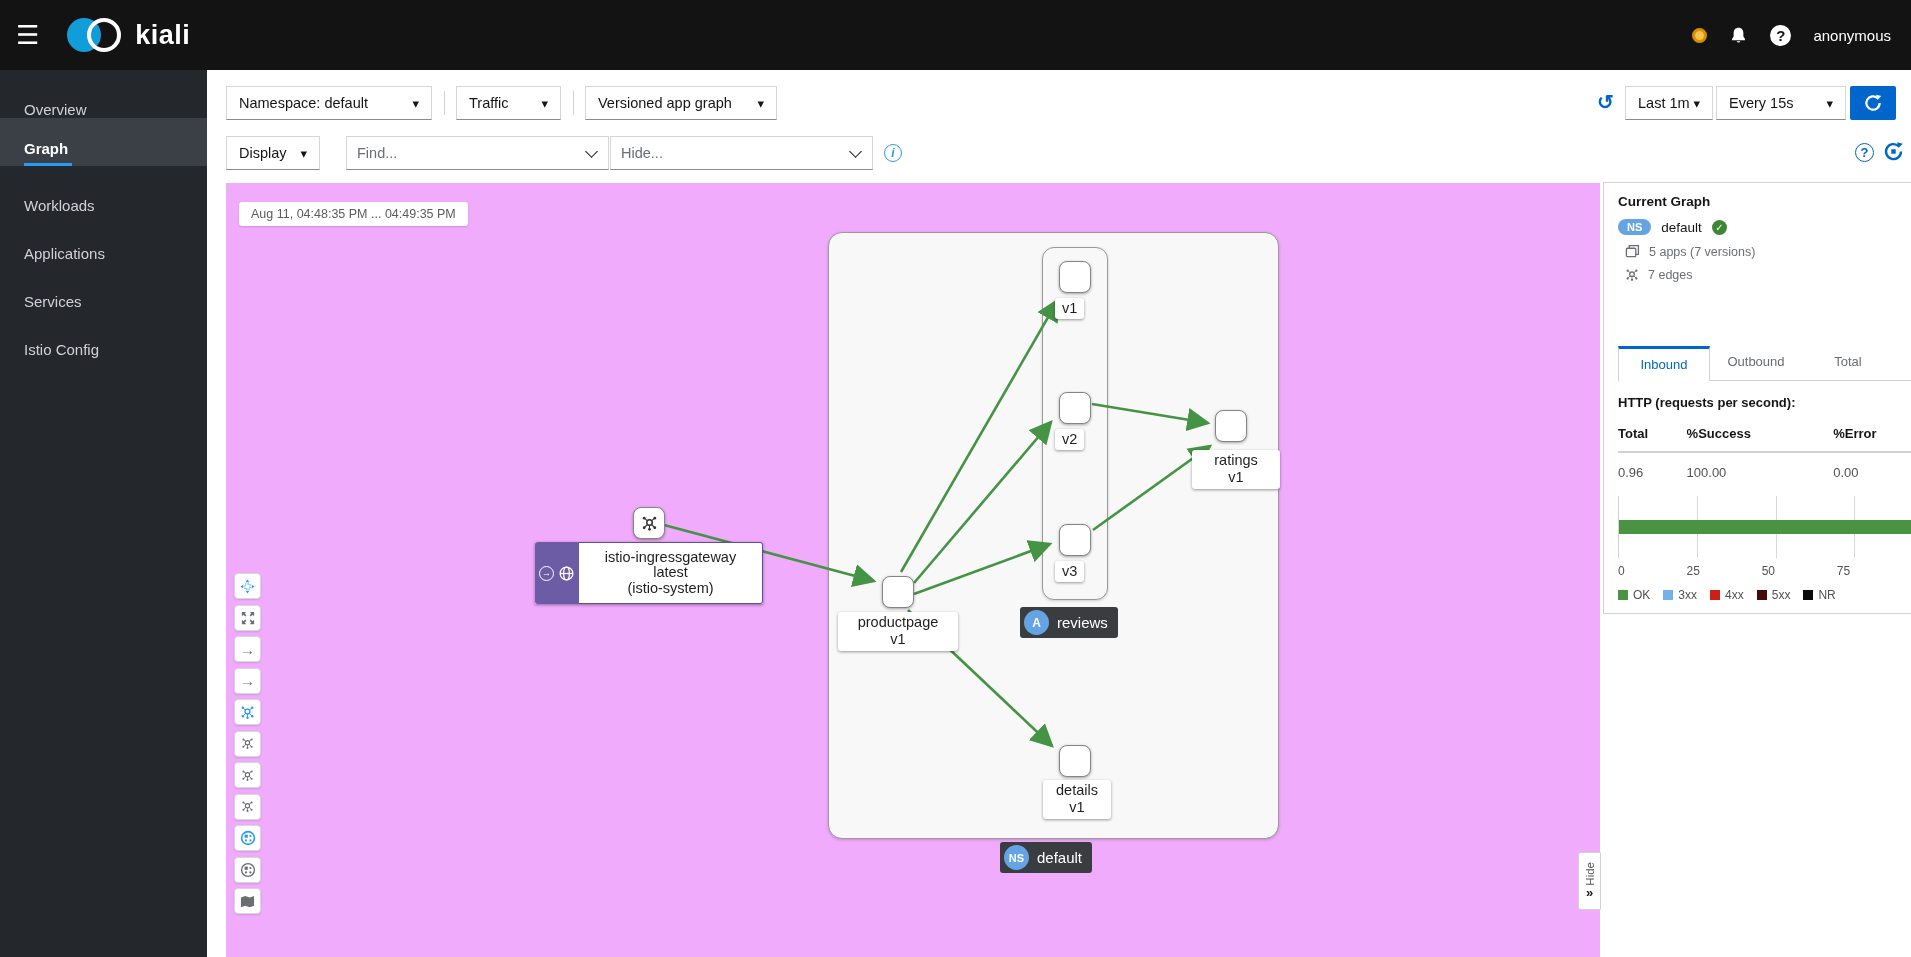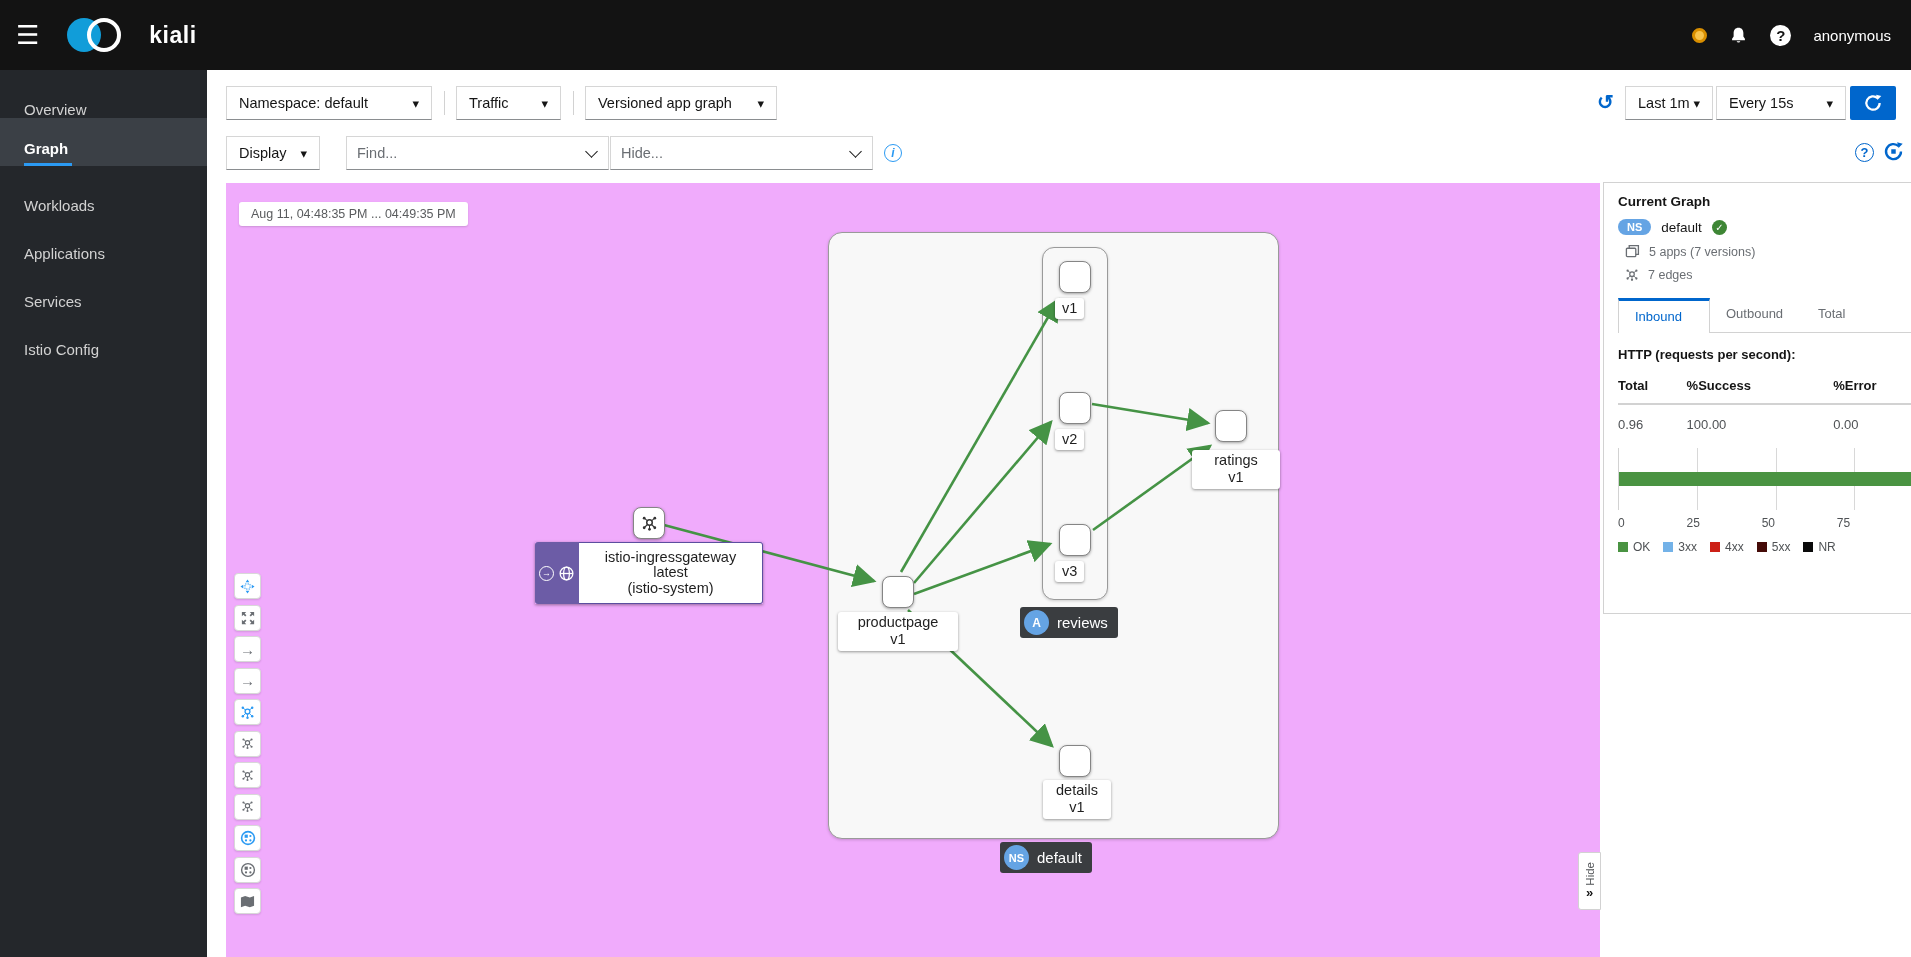--- a/index.html
+++ b/index.html
@@ -7,21 +7,21 @@
   body { font-family:"Liberation Sans", sans-serif; }
   .app { position:relative; width:1911px; height:957px; background:#fff; overflow:hidden; }
 
   
   .header { position:absolute; left:0; top:0; width:1911px; height:70px; background:#131313; display:flex; align-items:center; }
   .burger { color:#fff; font-size:26px; margin-left:16px; cursor:pointer; }
   .burger::before { content:"☰"; }
   .logo { display:flex; align-items:center; margin-left:28px; }
   .logo-c1 { width:34px; height:34px; border-radius:50%; background:#119dd9; position:relative; z-index:1; }
   .logo-c2 { width:34px; height:34px; border-radius:50%; border:4px solid #fff; background:transparent; margin-left:-14px; position:relative; z-index:2; }
-  .logo-text { color:#fff; font-size:23px; font-weight:bold; margin-left:28px; letter-spacing:.5px; }
+  .logo-text { color:#fff; font-size:27px; font-weight:bold; margin-left:14px; letter-spacing:.5px; }
   .header-right { margin-left:auto; display:flex; align-items:center; gap:22px; margin-right:20px; }
   .status-dot { width:15px; height:15px; border-radius:50%; background:#f7c34c; border:3px solid #d98f00; }
   .icon-btn { background:none; border:none; cursor:pointer; display:flex; align-items:center; }
   .help-circle { width:21px; height:21px; border-radius:50%; background:#fff; color:#131313; font-weight:bold; font-size:15px; display:flex; align-items:center; justify-content:center; }
   .help-circle::before { content:"?"; }
   .username { color:#fff; font-size:15px; }
 
   
   .sidebar { position:absolute; left:0; top:70px; width:207px; height:887px; background:#24272b; z-index:5; }
   .nav-item { height:48px; display:flex; flex-direction:column; justify-content:flex-end; padding-left:24px; color:#d2d2d2; font-size:15px; cursor:pointer; }
@@ -80,21 +80,21 @@
   .panel { position:absolute; left:1603px; top:182px; width:344px; height:432px; background:#fff; border:1px solid #d2d2d2; padding:11px 14px; }
   .panel-title { font-size:13.5px; font-weight:bold; color:#151515; }
   .ns-row { display:flex; align-items:center; gap:10px; margin-top:10px; }
   .ns-pill { background:#65a4e4; color:#fff; font-size:11px; font-weight:bold; border-radius:9px; padding:2px 9px; }
   .ns-name { font-size:13.5px; color:#151515; }
   .ok-check { width:15px; height:15px; border-radius:50%; background:#3e8635; color:#fff; font-size:10px; display:flex; align-items:center; justify-content:center; }
   .ok-check::before { content:"✓"; }
   .sum-row { display:flex; align-items:center; gap:9px; margin-top:9px; padding-left:7px; font-size:12.5px; color:#6a6e73; }
   .sum-row:first-of-type { margin-top:16px; }
   .tabs { display:flex; margin-top:16px; border-bottom:1px solid #d2d2d2; }
-  .tab { padding:8px 16px 9px; width:92px; font-size:13px; color:#6a6e73; border-bottom:1px solid #d2d2d2; margin-bottom:-1px; cursor:pointer; }
+  .tab { padding:8px 16px 9px; width:92px; text-align:center; font-size:13px; color:#6a6e73; border-bottom:1px solid #d2d2d2; margin-bottom:-1px; cursor:pointer;margin-top:48px; }
   .tab.active { color:#0066cc; border:1px solid #d2d2d2; border-top:3px solid #0066cc; border-bottom:none; background:#fff; }
   .http-title { margin-top:14px; font-size:13px; font-weight:bold; color:#151515; }
   .ttable { width:100%; margin-top:12px; border-collapse:collapse; }
   .ttable th { text-align:left; font-size:13px; color:#151515; padding:4px 0 10px; border-bottom:2px solid #d2d2d2; }
   .ttable td { font-size:13px; color:#4f5255; padding:12px 0 6px; }
   .mini-chart { margin-top:10px; }
   .plot { position:relative; height:62px; border-left:1px solid #d2d2d2; }
   .gridline { position:absolute; top:0; bottom:0; width:1px; background:#d8d8d8; }
   .hbar { position:absolute; left:0; top:24px; height:14px; width:100%; background:#4a9342; }
   .xticks { display:flex; justify-content:space-between; font-size:12px; color:#4f5255; margin-top:6px; }

